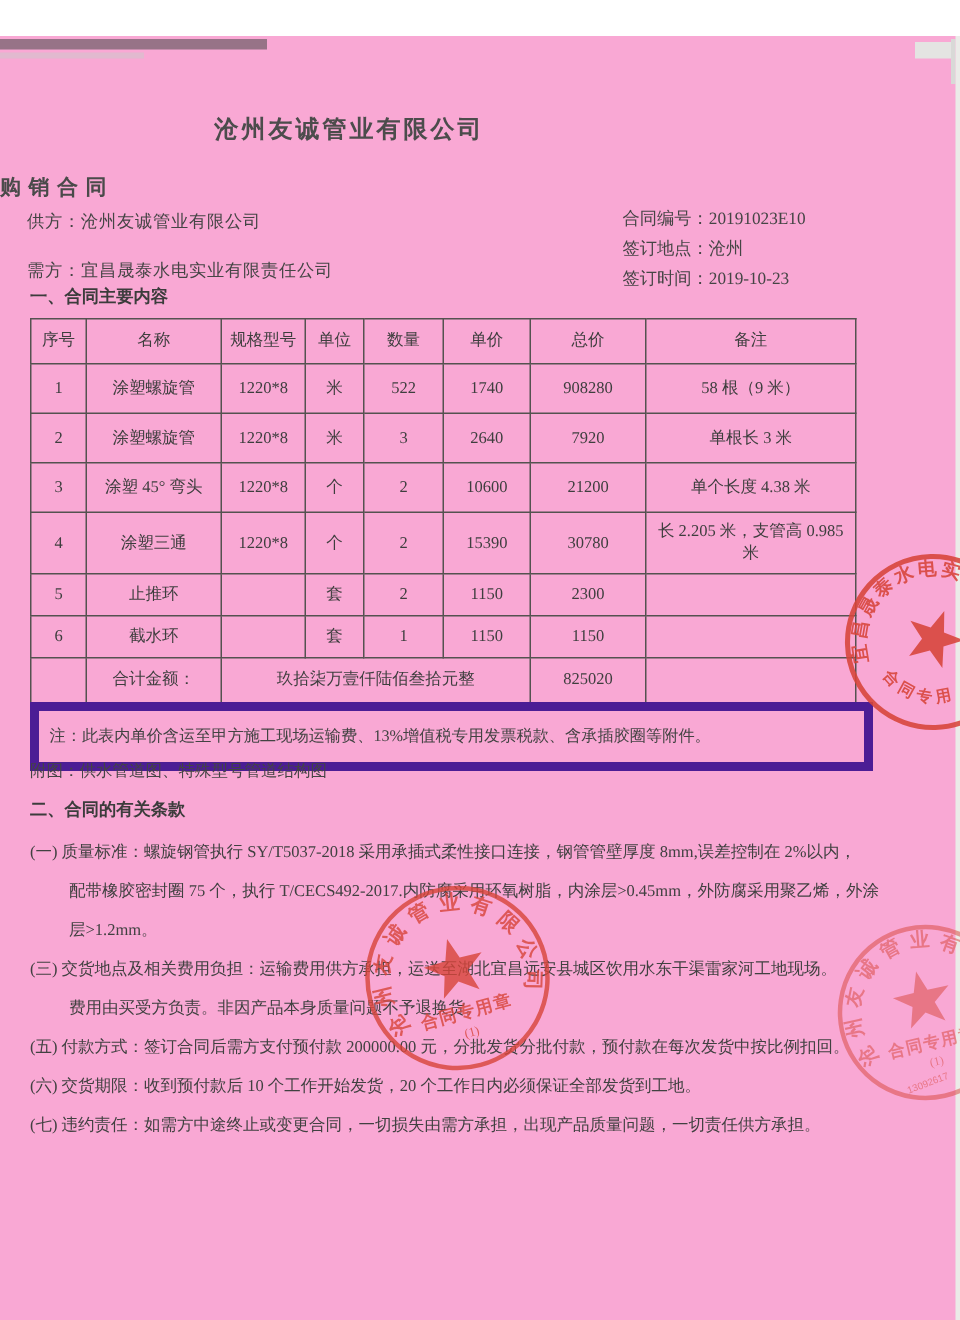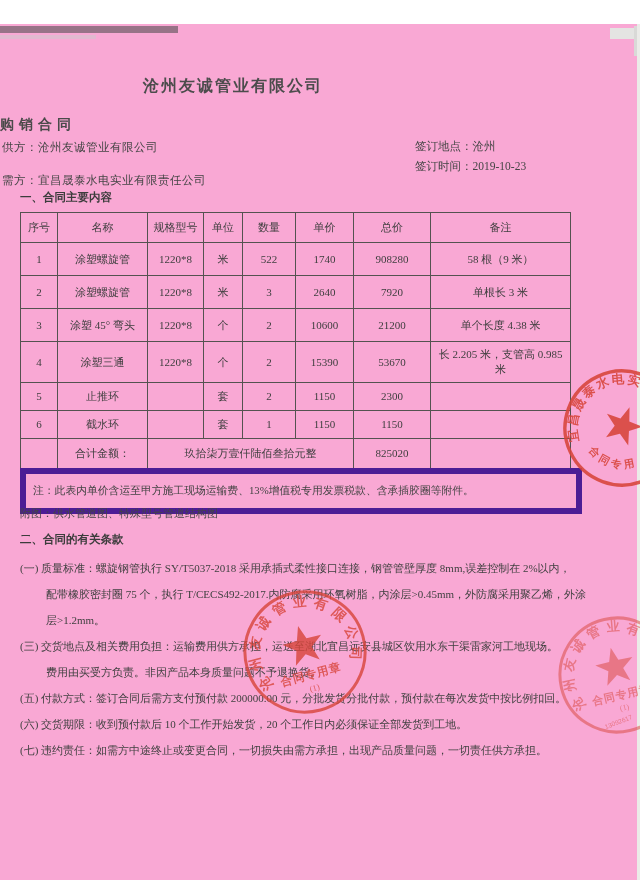--- a/index.html
+++ b/index.html
@@ -21,21 +21,21 @@
   .edge-right{left:637px;top:0;width:3px;height:880px;background:#ebebe8;}
   
   .company-title{
     left:0;top:52px;width:466px;text-align:center;
     font-size:16px;letter-spacing:2px;color:#4c4c4c;font-weight:600;
   }
   .doc-title{
     left:0;top:92px;width:466px;text-align:left;
     font-size:14px;letter-spacing:5px;color:#4a4a4a;font-weight:600;
   }
-  .party-line{left:2px;font-size:11.5px;color:#454545;letter-spacing:.5px;white-space:nowrap;font-family:Liberation Mono, monospace;}
+  .party-line{left:18px;font-size:11.5px;color:#454545;letter-spacing:.5px;white-space:nowrap;font-family:Liberation Mono, monospace;}
   .supplier-line{top:116px;}
   .buyer-line{top:149px;}
   .meta-block{left:415px;top:112px;font-size:11.5px;color:#454545;line-height:20px;white-space:nowrap;}
   .section-heading{left:20px;font-size:11.5px;font-weight:700;color:#3c3c3c;white-space:nowrap;}
   .section1-heading{top:166px;}
   
   .table-wrap{left:20px;top:188px;width:552px;}
   table.items{border-collapse:collapse;table-layout:fixed;width:550px;font-size:11px;color:#3e3e3e;}
   table.items th,table.items td{
     border:1px solid #555250;text-align:center;vertical-align:middle;
@@ -75,20 +75,21 @@
   <div class="abs smudge-top-left2"></div>
   <div class="abs mark-top-right"></div>
   <div class="abs mark-top-right2"></div>
   <div class="abs edge-right"></div>
 
   <div class="abs company-title">沧州友诚管业有限公司</div>
   <div class="abs doc-title">购销合同</div>
   <div class="abs party-line supplier-line">供方：沧州友诚管业有限公司</div>
   <div class="abs party-line buyer-line">需方：宜昌晟泰水电实业有限责任公司</div>
   <div class="abs meta-block">
+    <div>合同编号：20191023E10</div>
     <div>签订地点：沧州</div>
     <div>签订时间：2019-10-23</div>
   </div>
   <div class="abs section-heading section1-heading">一、合同主要内容</div>
 
   <div class="abs table-wrap">
     <table class="items">
       <colgroup>
         <col style="width:37px">
           <col style="width:90px">
@@ -142,21 +143,21 @@
             <td>21200</td>
             <td>单个长度 4.38 米</td>
           </tr>
           <tr>
             <td>4</td>
             <td>涂塑三通</td>
             <td>1220*8</td>
             <td>个</td>
             <td>2</td>
             <td>15390</td>
-            <td>53670</td>
+            <td>30780</td>
             <td>长 2.205 米，支管高 0.985 米</td>
           </tr>
           <tr>
             <td>5</td>
             <td>止推环</td>
             <td></td>
             <td>套</td>
             <td>2</td>
             <td>1150</td>
             <td>2300</td>

